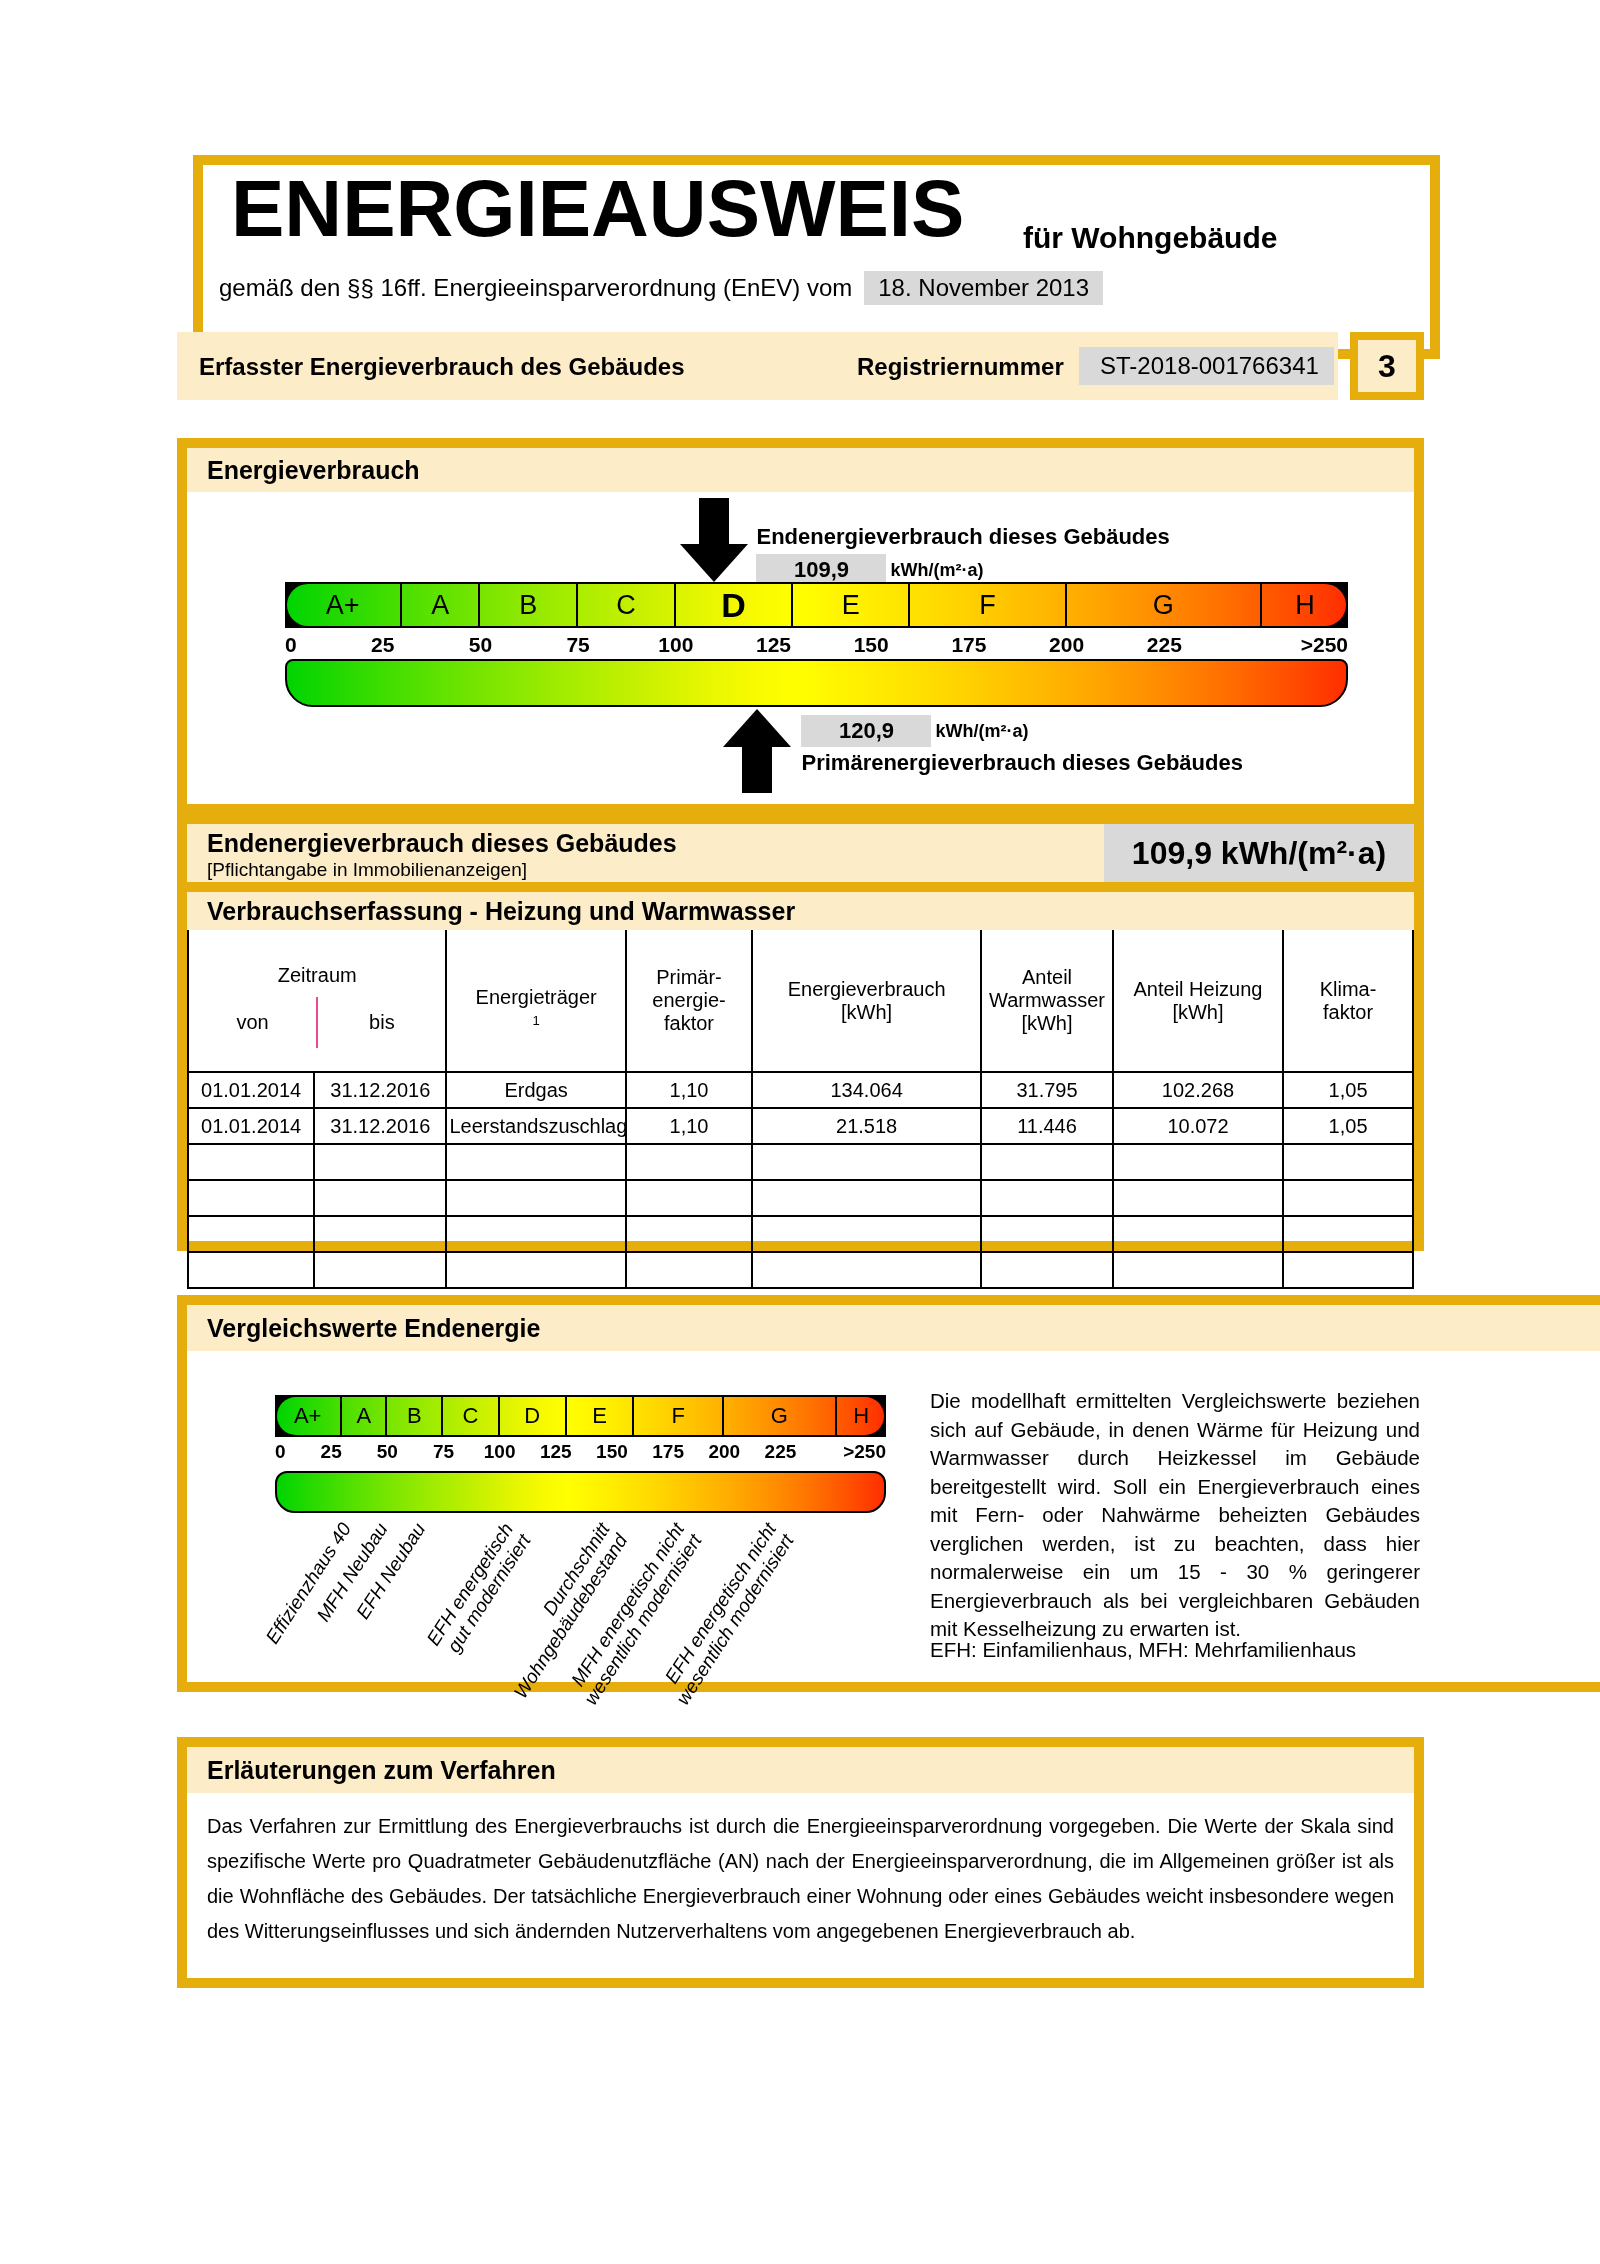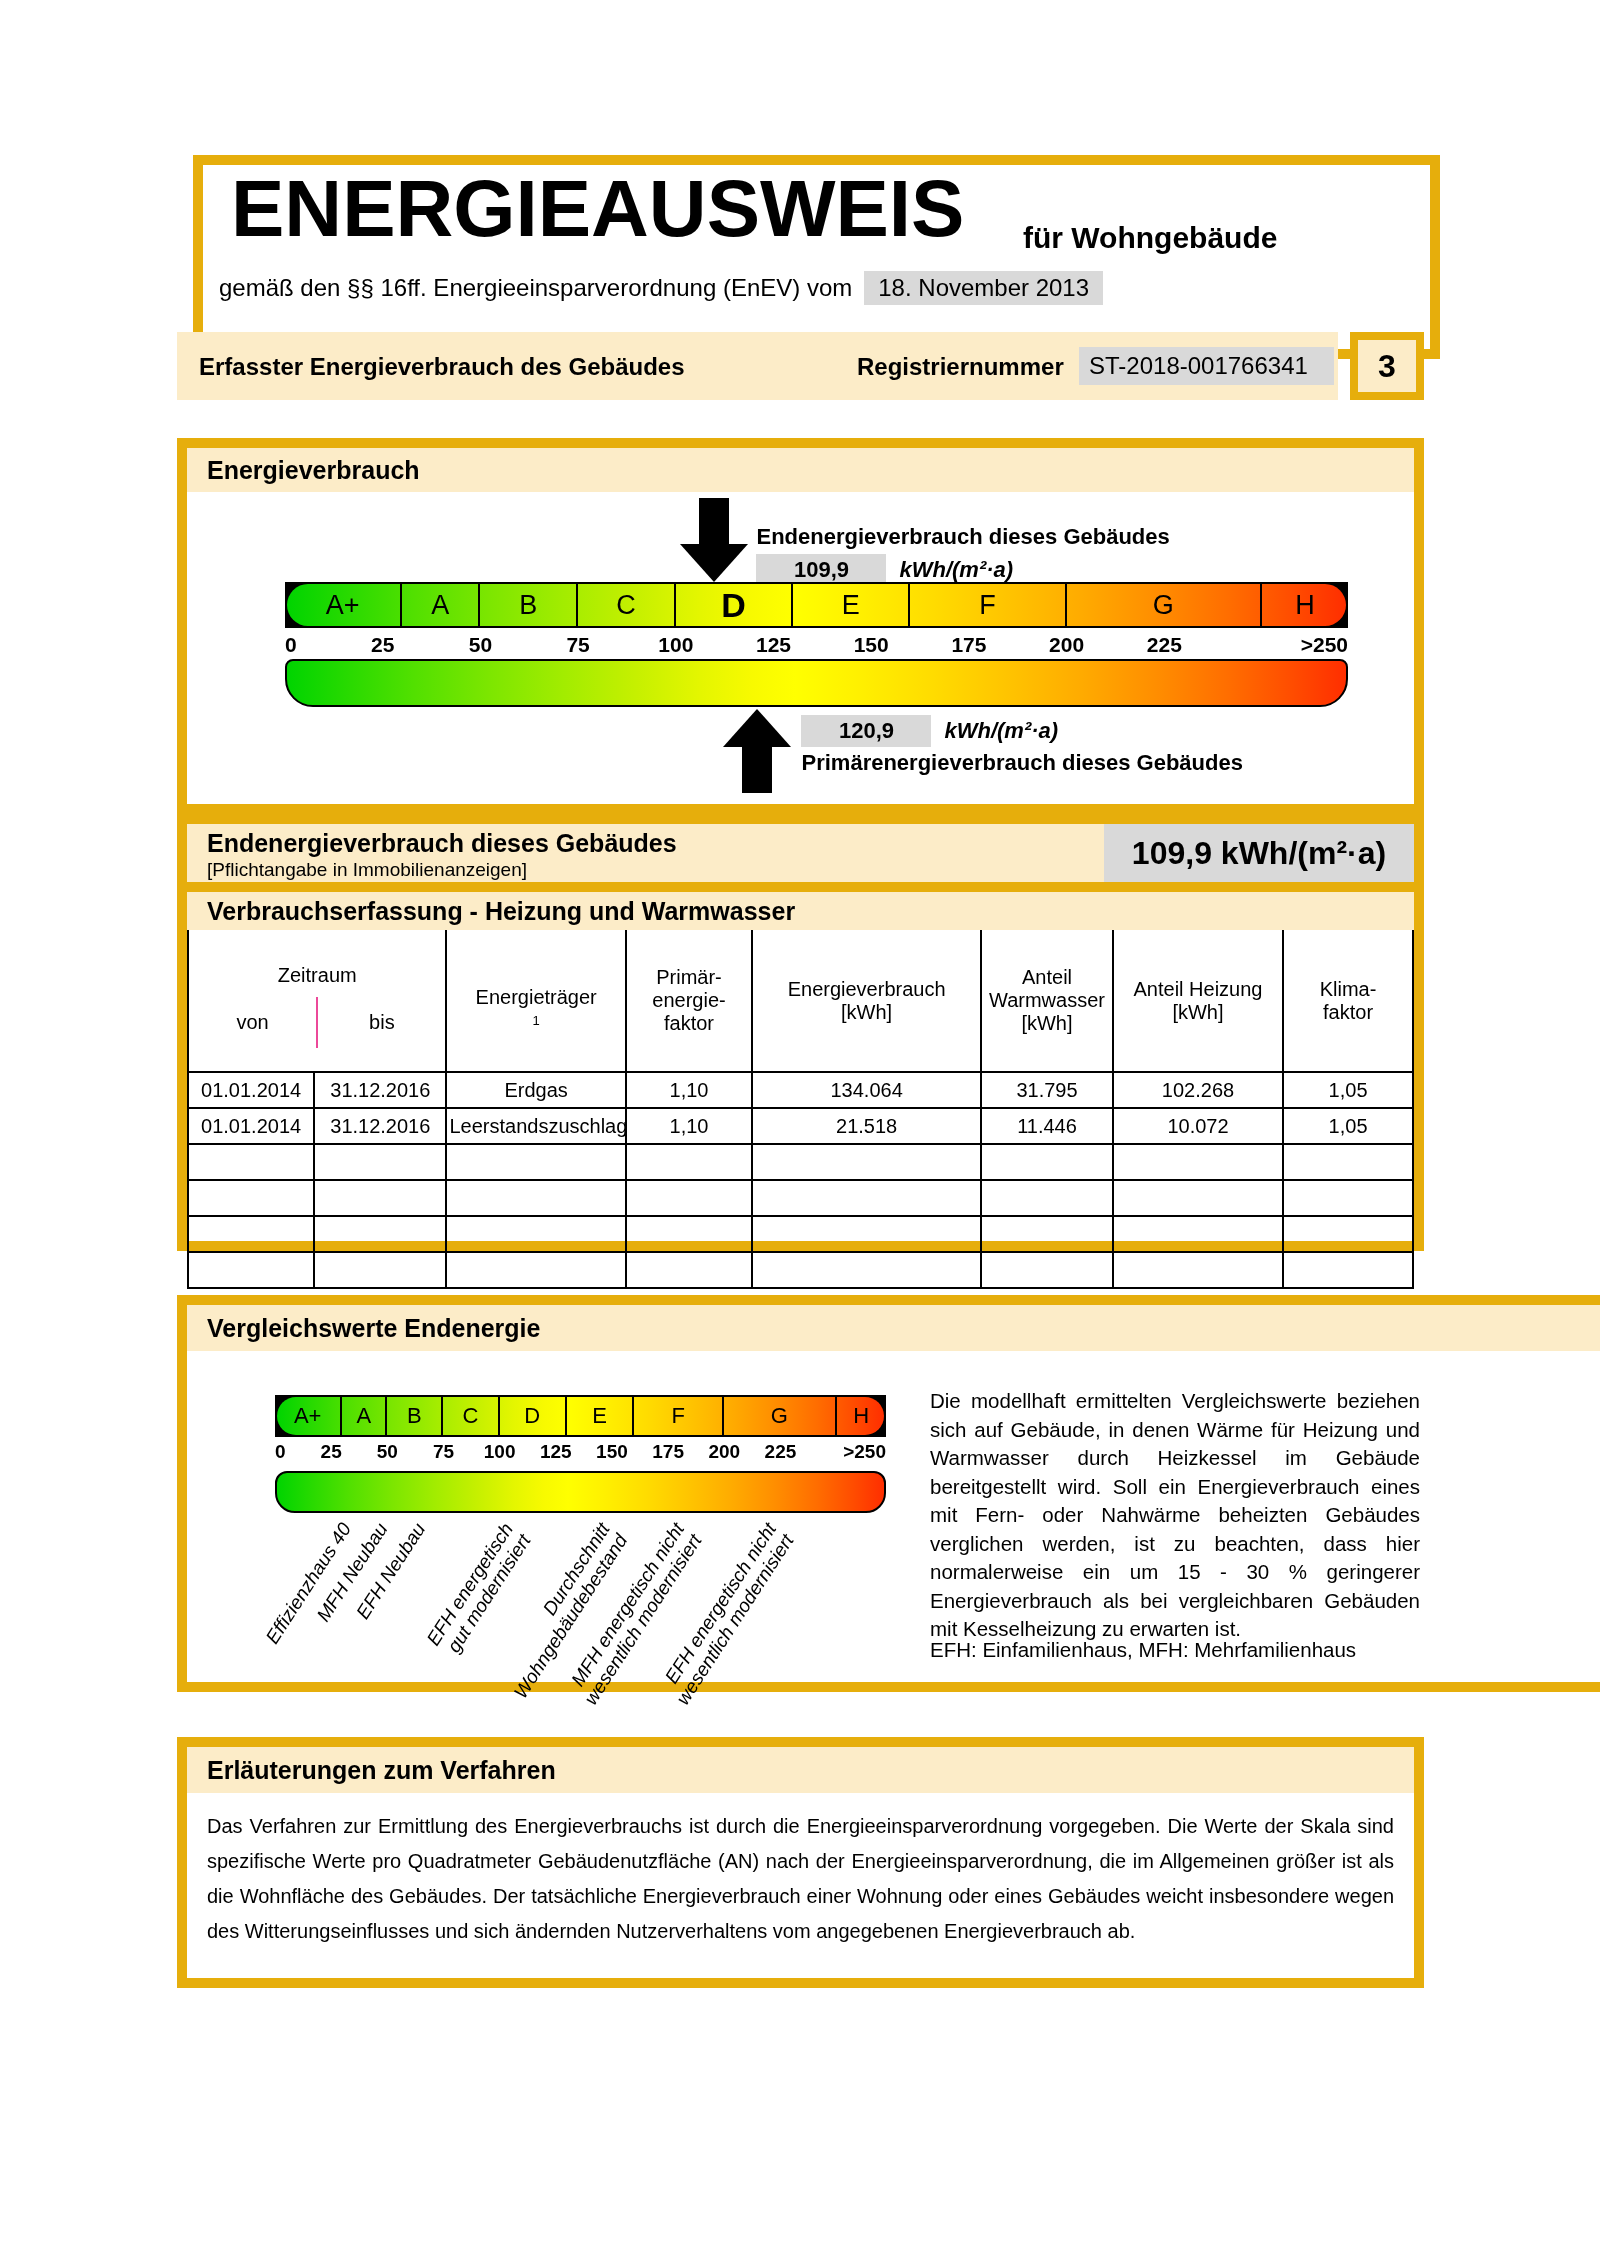--- a/index.html
+++ b/index.html
@@ -19,21 +19,21 @@
   #main-title{position:absolute;left:28px;top:2px;font-size:80px;font-weight:bold;line-height:84px;letter-spacing:0px;}
   #title-for{position:absolute;left:820px;top:56px;font-size:30px;font-weight:bold;}
   #law-line{position:absolute;left:16px;top:106px;font-size:24px;display:flex;align-items:center;}
   .graychip{background:var(--gray);padding:3px 14px;display:inline-block;}
   #law-line .graychip{margin-left:12px;}
 
   
   #meta-band{position:absolute;left:177px;top:332px;width:1161px;height:68px;background:var(--cream);}
   #meta-title{position:absolute;left:22px;top:21px;font-size:24px;font-weight:bold;}
   #reg-label{position:absolute;left:680px;top:21px;font-size:24px;font-weight:bold;}
-  #reg-value{position:absolute;left:902px;top:15px;width:255px;height:38px;background:var(--gray);font-size:24px;line-height:38px;padding-left:10px;}
+  #reg-value{position:absolute;left:902px;top:15px;width:255px;height:38px;background:var(--gray);font-size:24px;line-height:38px;padding-left:21px;}
   #page-num-box{position:absolute;left:1350px;top:332px;width:74px;height:68px;border:8px solid var(--gold);background:var(--cream);display:flex;align-items:center;justify-content:center;font-size:32px;font-weight:bold;}
 
   
   #sec-energie{left:177px;top:438px;width:1247px;height:376px;}
   .sec-title{height:44px;background:var(--cream);font-size:25px;font-weight:bold;line-height:44px;padding-left:20px;}
 
   #scale-wrap{position:absolute;left:98px;right:66px;top:44px;bottom:0;}
 
   .energy-grad{background:linear-gradient(90deg,#00d400 0%,#2ada00 6%,#52e000 12%,#7ce600 19%,#a2ec00 26%,#c6f000 33%,#e4f600 39%,#f8fa00 44%,#ffff00 48%,#fff000 54%,#ffdc00 61%,#ffc400 68%,#ffab00 75%,#ff8e00 82%,#ff6d00 89%,#ff4c00 95%,#ff2e00 100%);}
 
@@ -60,21 +60,21 @@
   #end-arrow{top:6px;}
   #primary-arrow{top:217px;}
 
   .scale-label{position:absolute;font-size:22px;font-weight:bold;white-space:nowrap;}
   #end-arrow-label{top:32px;}
   .valrow{position:absolute;display:flex;align-items:center;}
   #end-valrow{top:62px;}
   #primary-valrow{top:223px;}
   #primary-label{top:258px;}
   .graybox{background:var(--gray);width:130px;height:32px;display:flex;align-items:center;justify-content:center;font-weight:bold;font-size:22px;}
-  .valunit{font-weight:bold;font-size:22px;margin-left:13px;font-style:italic;}
+  .valunit{font-weight:bold;font-size:18px;margin-left:4px;}
 
   
   #band-a{left:177px;top:814px;width:1247px;height:78px;background:var(--cream);}
   #band-a-title{position:absolute;left:20px;top:5px;font-size:25px;font-weight:bold;}
   #band-a-note{position:absolute;left:20px;top:35px;font-size:19px;}
   #band-a-value{position:absolute;right:0;top:0;width:310px;height:58px;background:var(--gray);display:flex;align-items:center;justify-content:center;font-size:32px;font-weight:bold;}
 
   
   #sec-table{left:177px;top:882px;width:1247px;height:369px;}
   #sec-table .sec-title{height:38px;line-height:38px;}

